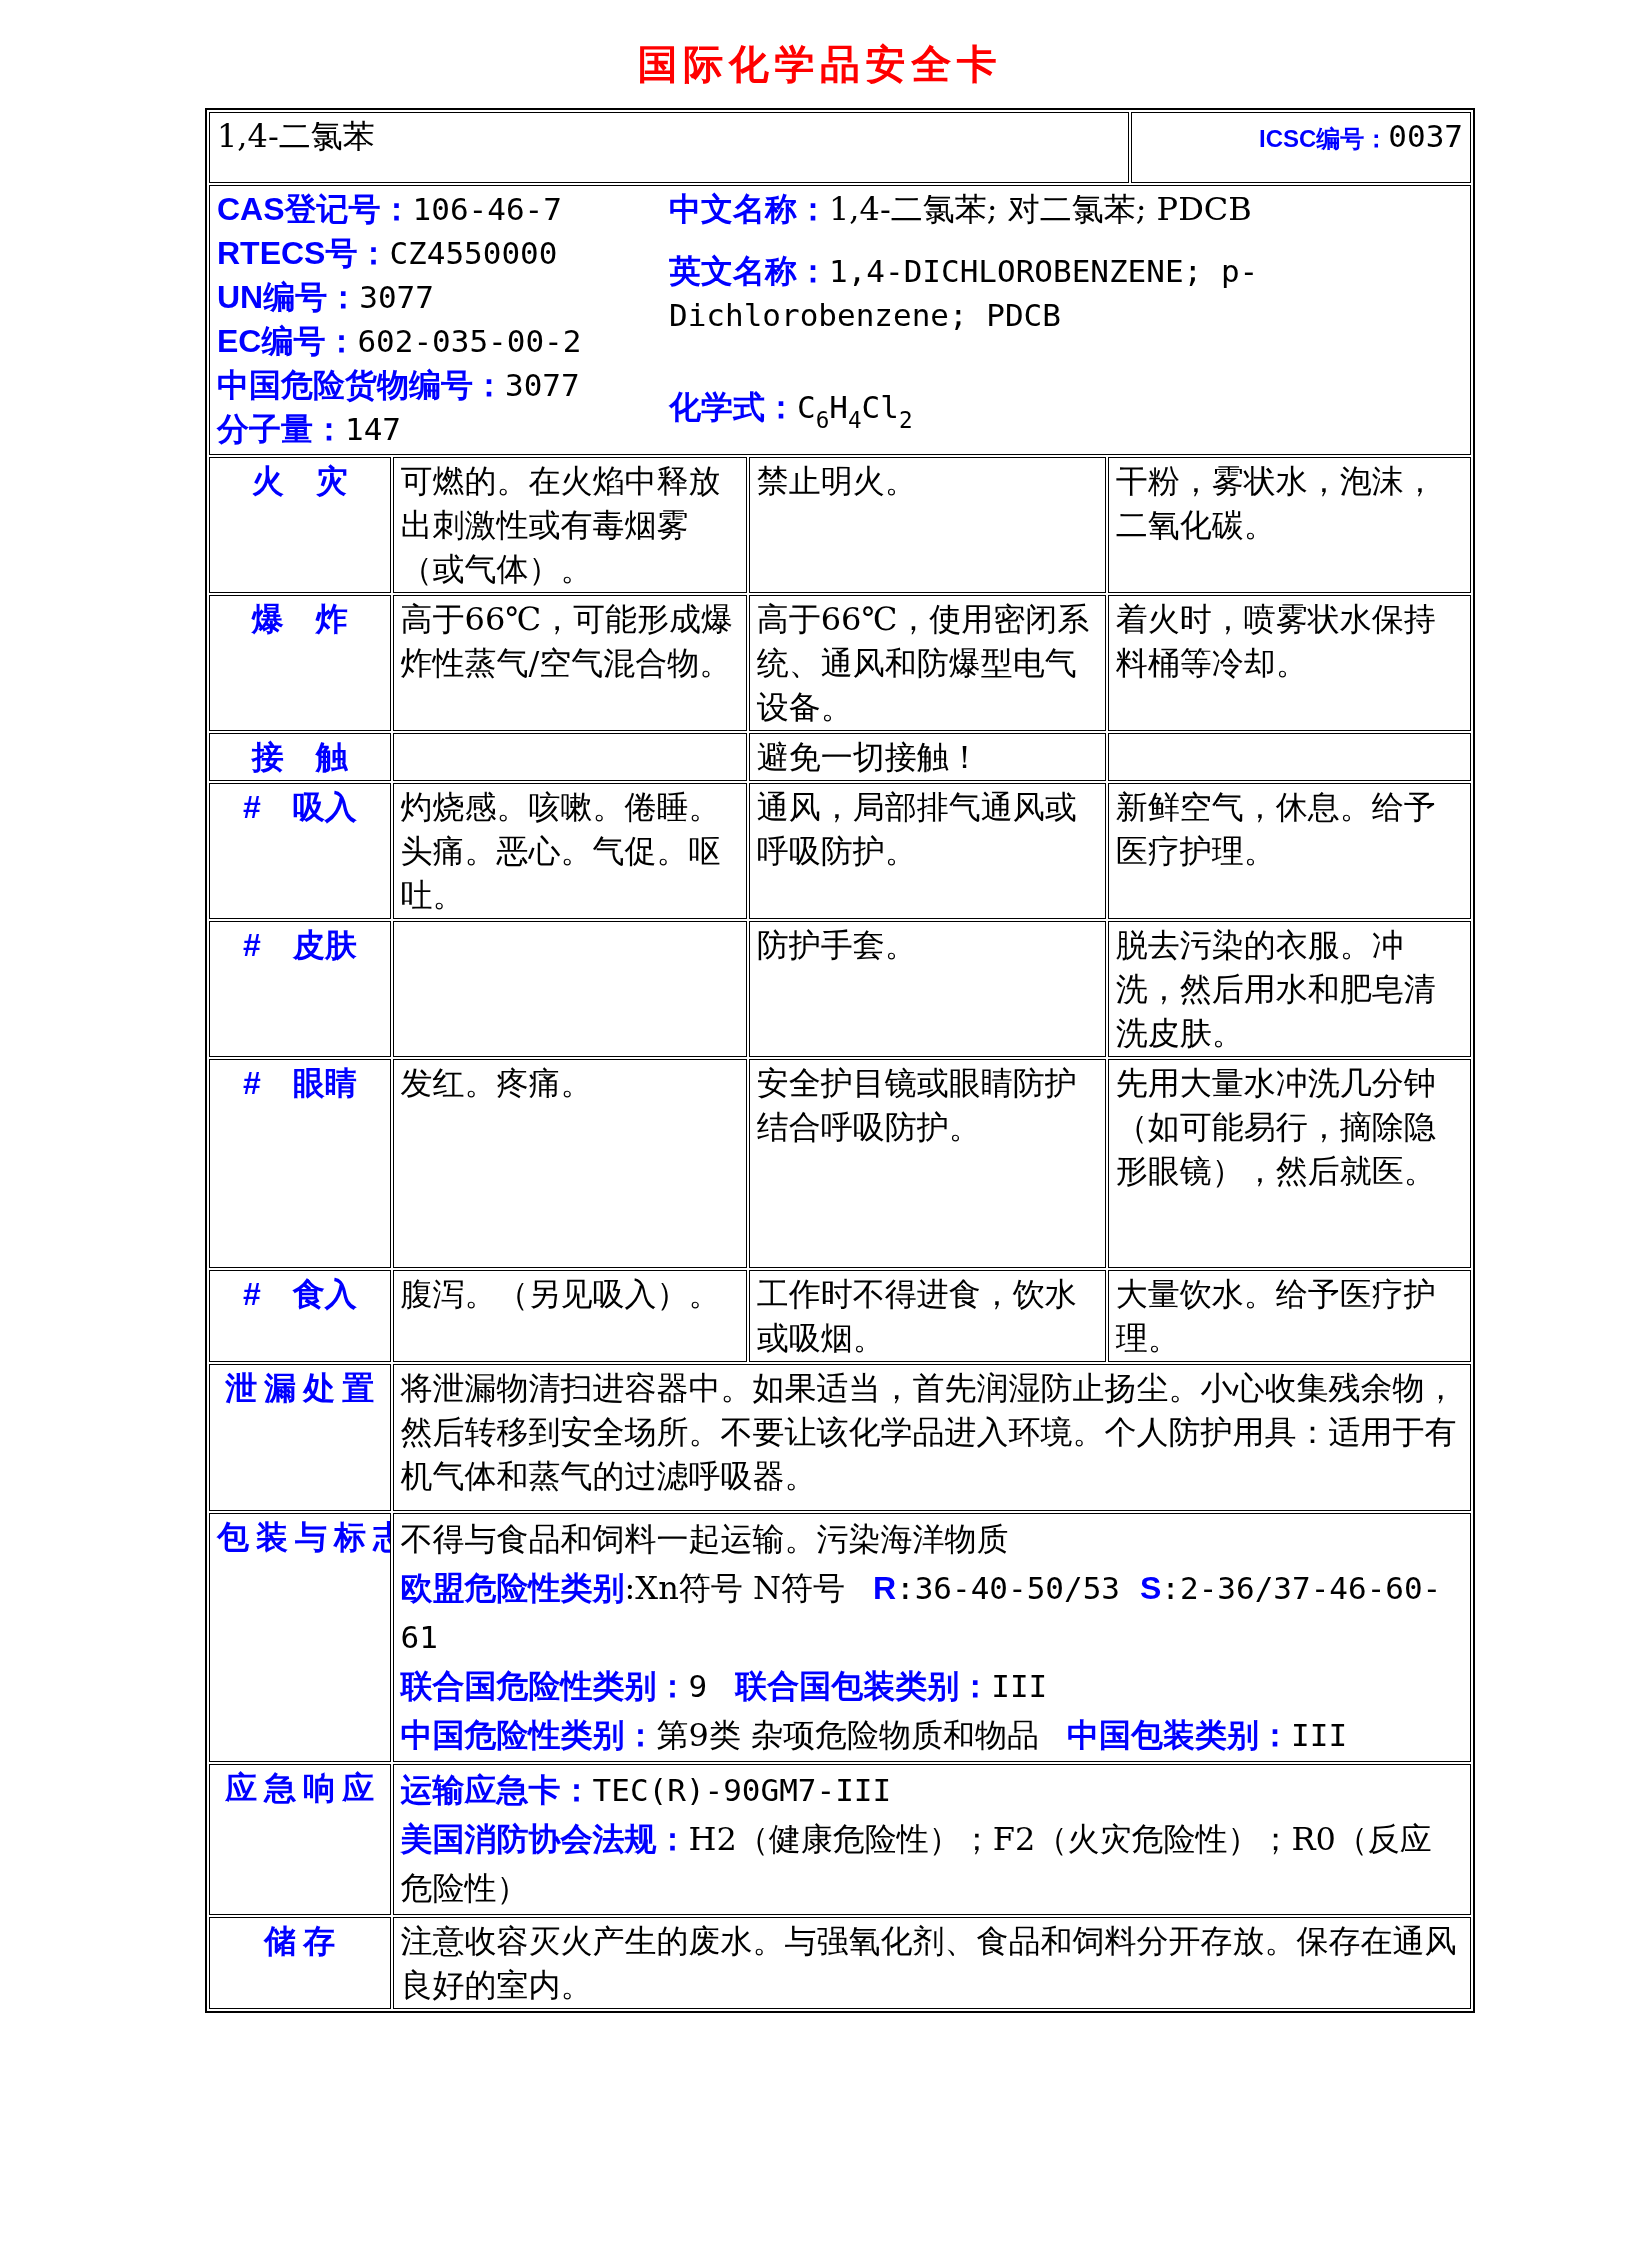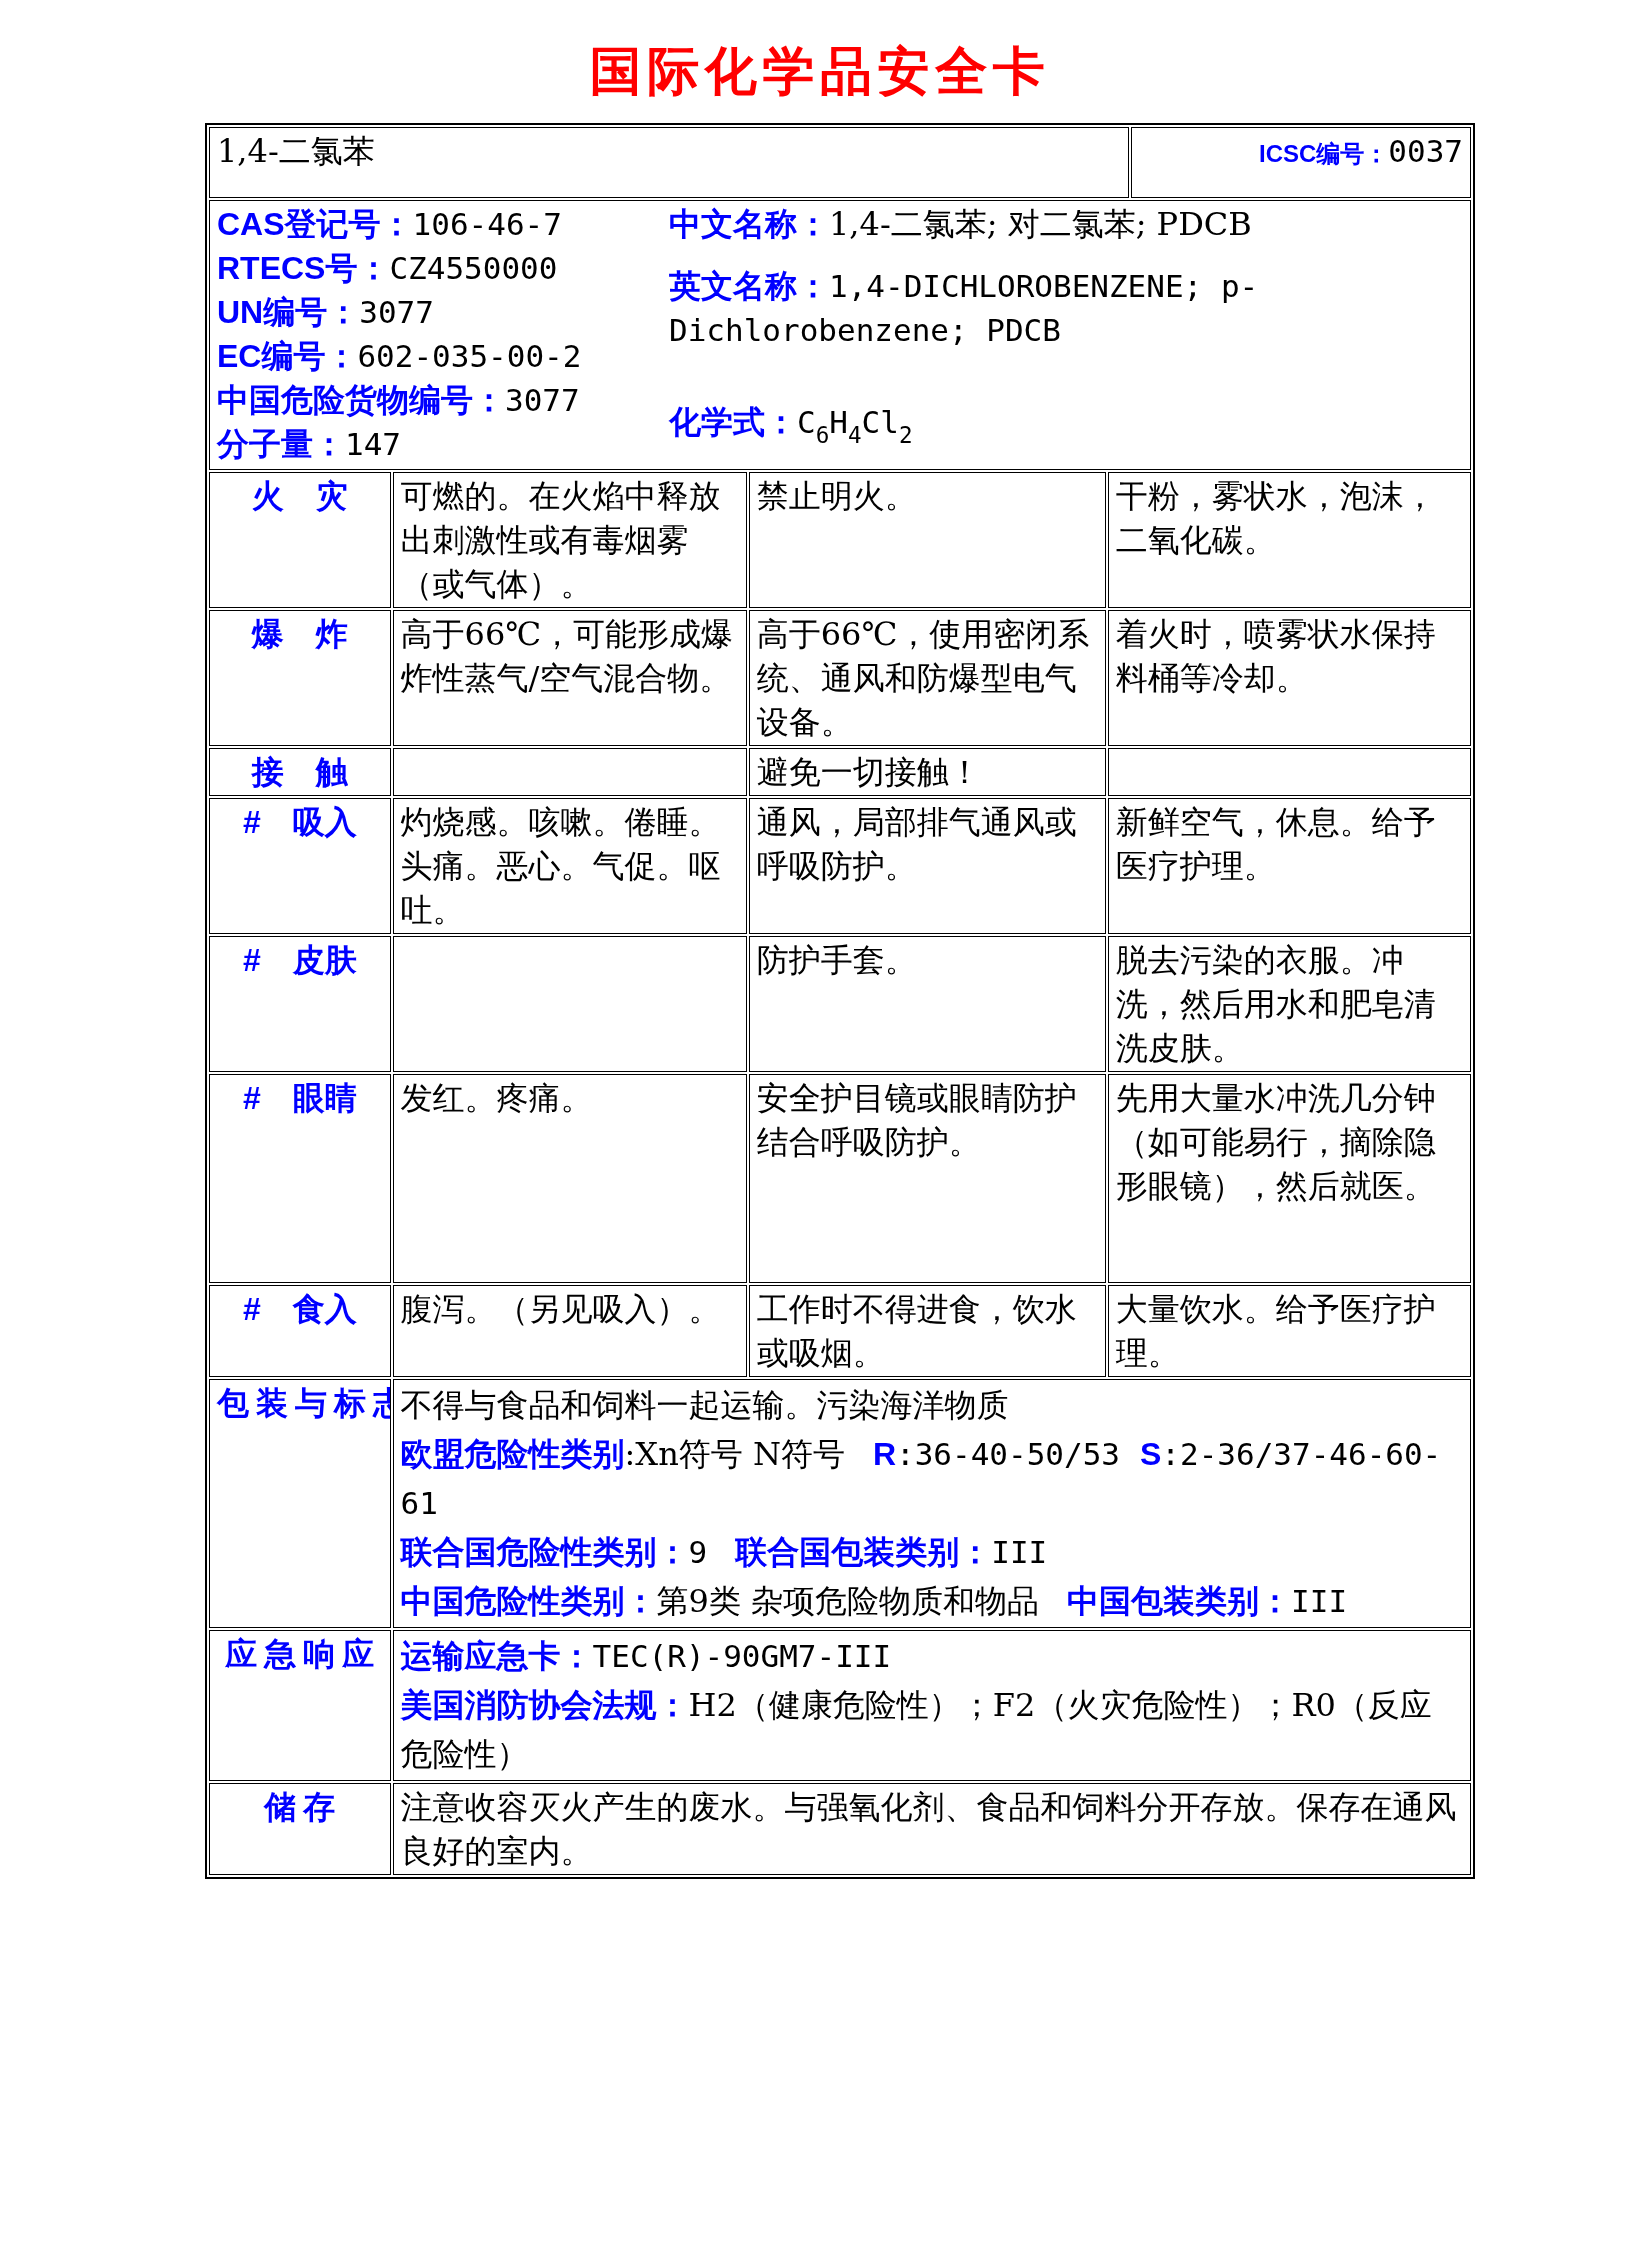--- a/index.html
+++ b/index.html
@@ -11,21 +11,21 @@
     background: #ffffff;
     font-family: "DejaVu Serif", serif;
     color: #000000;
   }
   .page-title {
     padding-top: 37px;
     text-align: center;
     color: #ff0000;
     font-family: "DejaVu Serif", serif;
     font-weight: bold;
-    font-size: 52px;
+    font-size: 40px;
     letter-spacing: 5.6px;
   }
   table.card {
     margin: 15.5px 0 0 205px;
     width: 1270px;
     table-layout: fixed;
     border-collapse: separate;
     border-spacing: 2.8px;
     border: 2.1px solid #000000;
     background: #ffffff;
@@ -192,20 +192,24 @@
       <td colspan="2">先用大量水冲洗几分钟（如可能易行，摘除隐形眼镜），然后就医。</td>
     </tr>
 
     <tr class="h-ing">
       <td class="rlabel">#　食入</td>
       <td>腹泻。（另见吸入）。</td>
       <td>工作时不得进食，饮水或吸烟。</td>
       <td colspan="2">大量饮水。给予医疗护理。</td>
     </tr>
 
+    <tr class="h-spill">
+      <td class="rlabel spread">泄漏处置</td>
+      <td class="wide" colspan="4">将泄漏物清扫进容器中。如果适当，首先润湿防止扬尘。小心收集残余物，然后转移到安全场所。不要让该化学品进入环境。个人防护用具：适用于有机气体和蒸气的过滤呼吸器。</td>
+    </tr>
 
     <tr class="h-pack">
       <td class="rlabel spread">包装与标志</td>
       <td class="wide" colspan="4">
         <p>不得与食品和饲料一起运输。污染海洋物质</p>
         <p><span class="lbl">欧盟危险性类别</span><span class="blk">:Xn符号 N符号</span><span class="gap40"></span><span class="lbl">R</span><span class="mono">:36-40-50/53</span><span class="gap28"></span><span class="lbl">S</span><span class="mono">:2-36/37-46-60-61</span></p>
         <p><span class="lbl">联合国危险性类别：</span><span class="mono">9</span><span class="gap40"></span><span class="lbl">联合国包装类别：</span><span class="mono">III</span></p>
         <p><span class="lbl">中国危险性类别：</span><span class="blk">第9类 杂项危险物质和物品</span><span class="gap40"></span><span class="lbl">中国包装类别：</span><span class="mono">III</span></p>
       </td>
     </tr>

